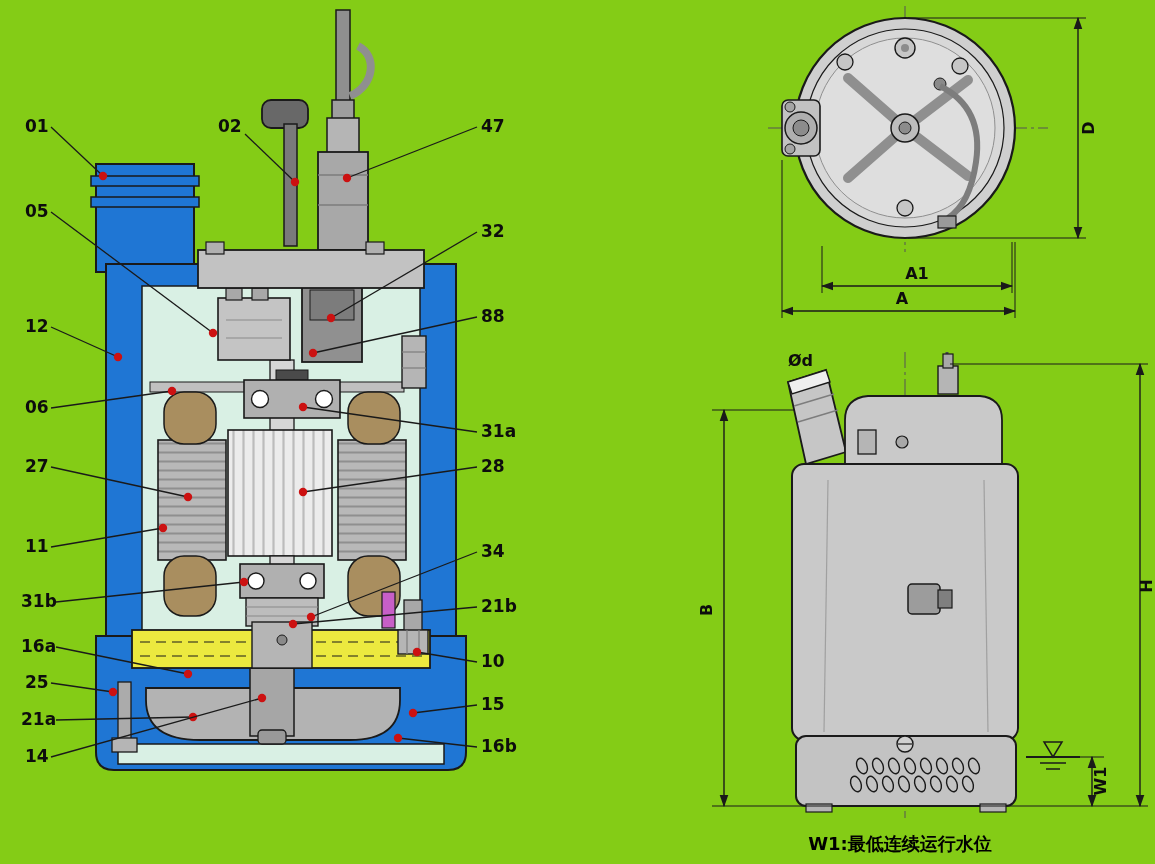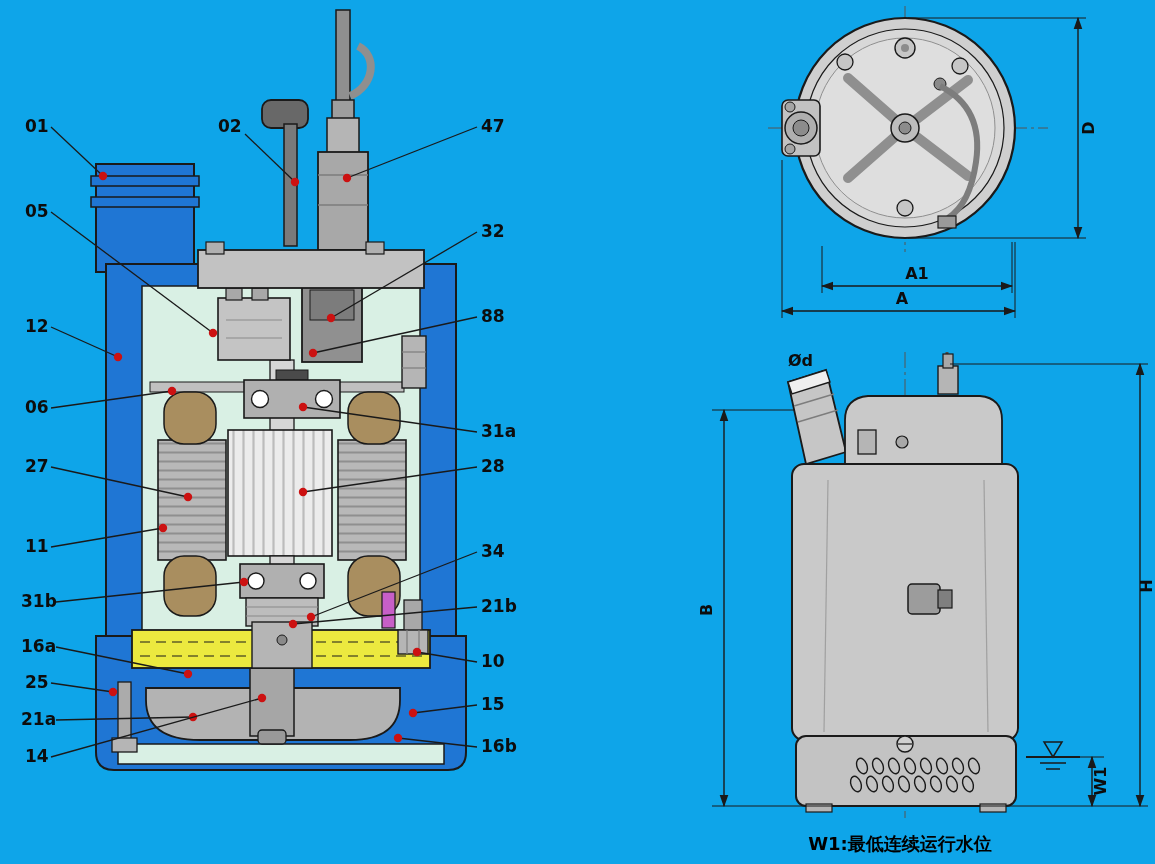--- a/index.html
+++ b/index.html
@@ -1,16 +1,16 @@
 <!DOCTYPE html>
 <html><head>
 <meta charset="utf-8">
 <style>
   html,body { margin:0; padding:0; background:#ffffff; }
-  .stage { position:relative; width:1155px; height:864px; background:#0ea5e9; overflow:hidden; }
+  .stage { position:relative; width:1155px; height:864px; background:#84cc16; overflow:hidden; }
   svg { display:block; }
   text { font-family:"DejaVu Sans","Liberation Sans",sans-serif; }
   .callout-text { font-size:17px; font-weight:bold; fill:#0d0d0d; }
   .leader { stroke:#1a1a1a; stroke-width:1.3; fill:none; }
   .dot { fill:#cc1111; stroke:none; }
   .dim { stroke:#1a1a1a; stroke-width:1.4; fill:none; }
   .ext { stroke:#1a1a1a; stroke-width:1; fill:none; }
   .cl { stroke:#555555; stroke-width:1; stroke-dasharray:16 4 3 4; fill:none; }
   .dim-label { font-size:16px; font-weight:bold; fill:#0d0d0d; }
   .caption { font-size:18px; font-weight:bold; fill:#000000; }

